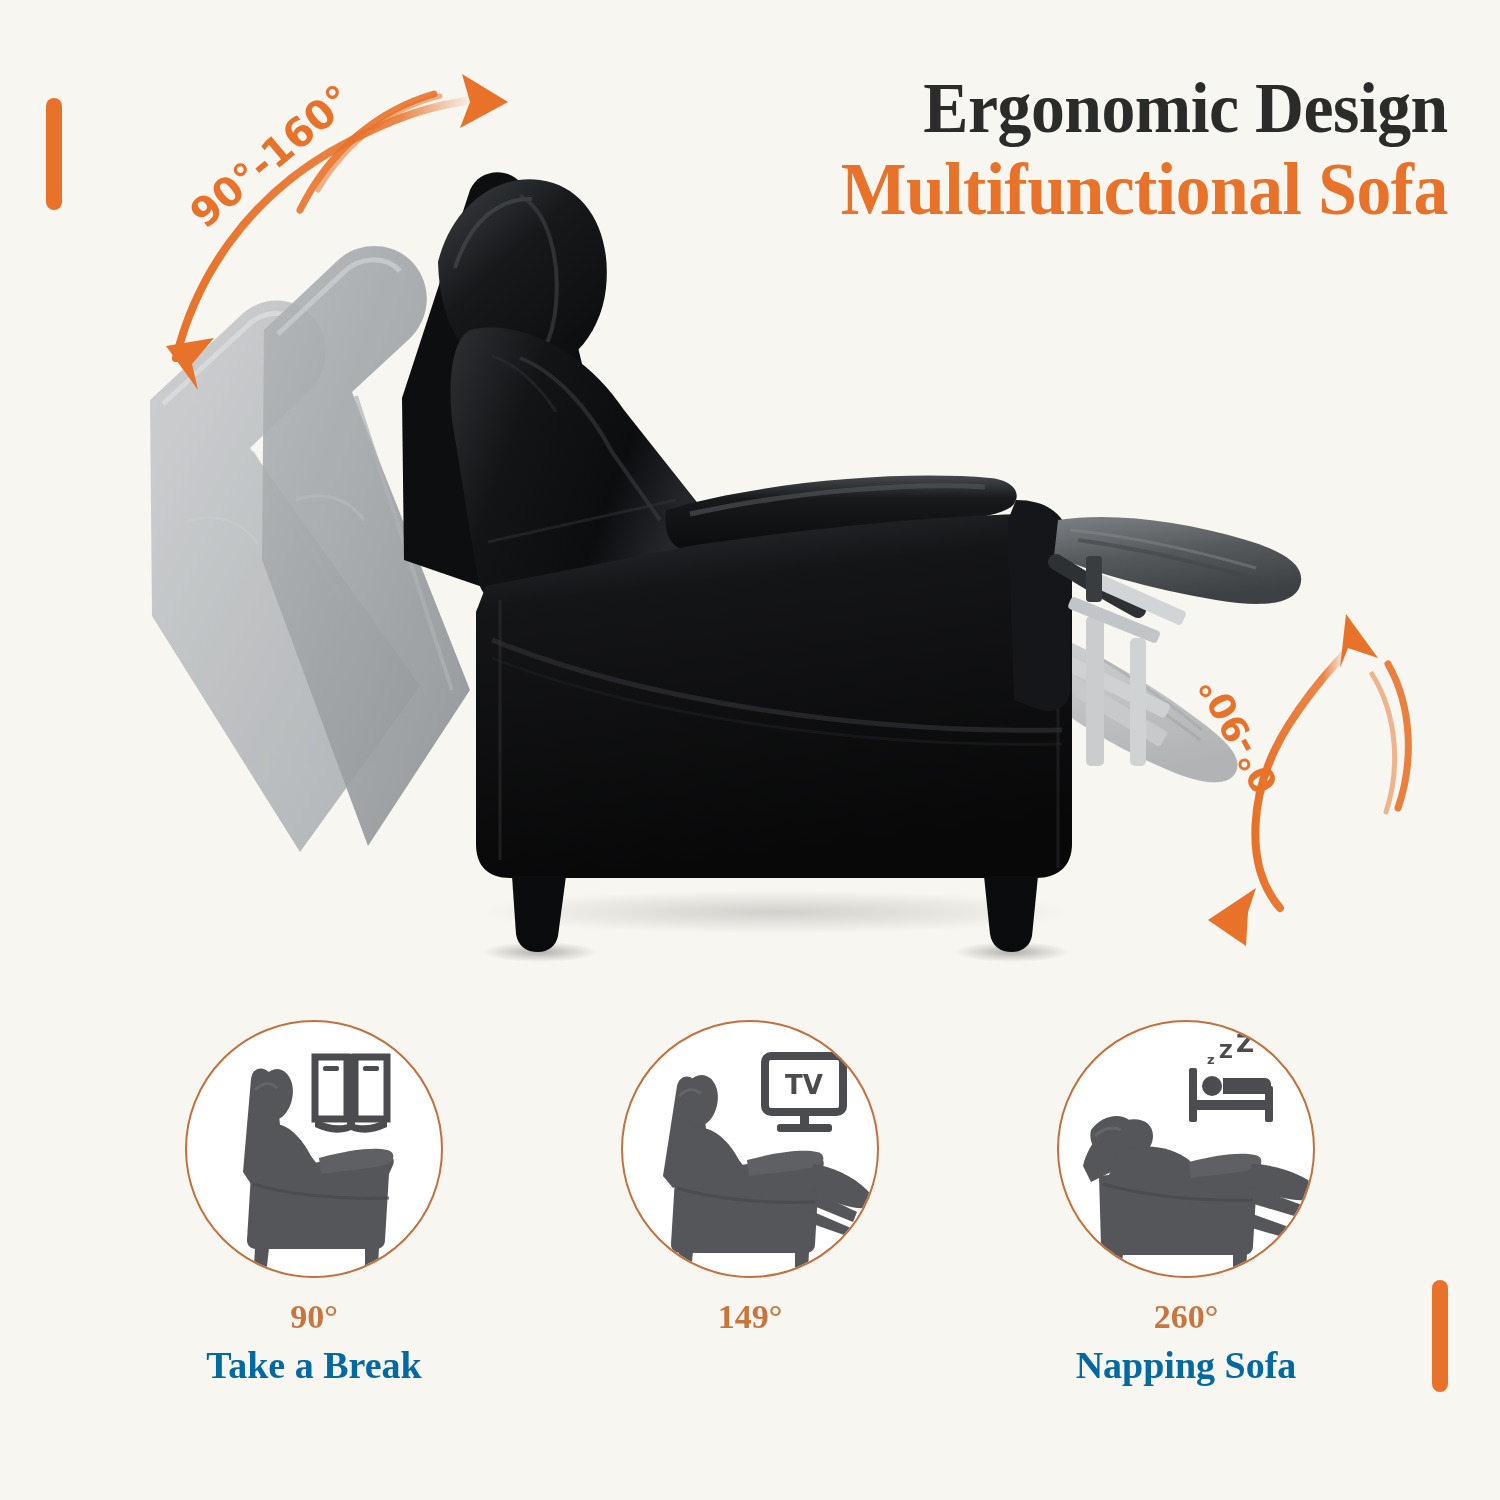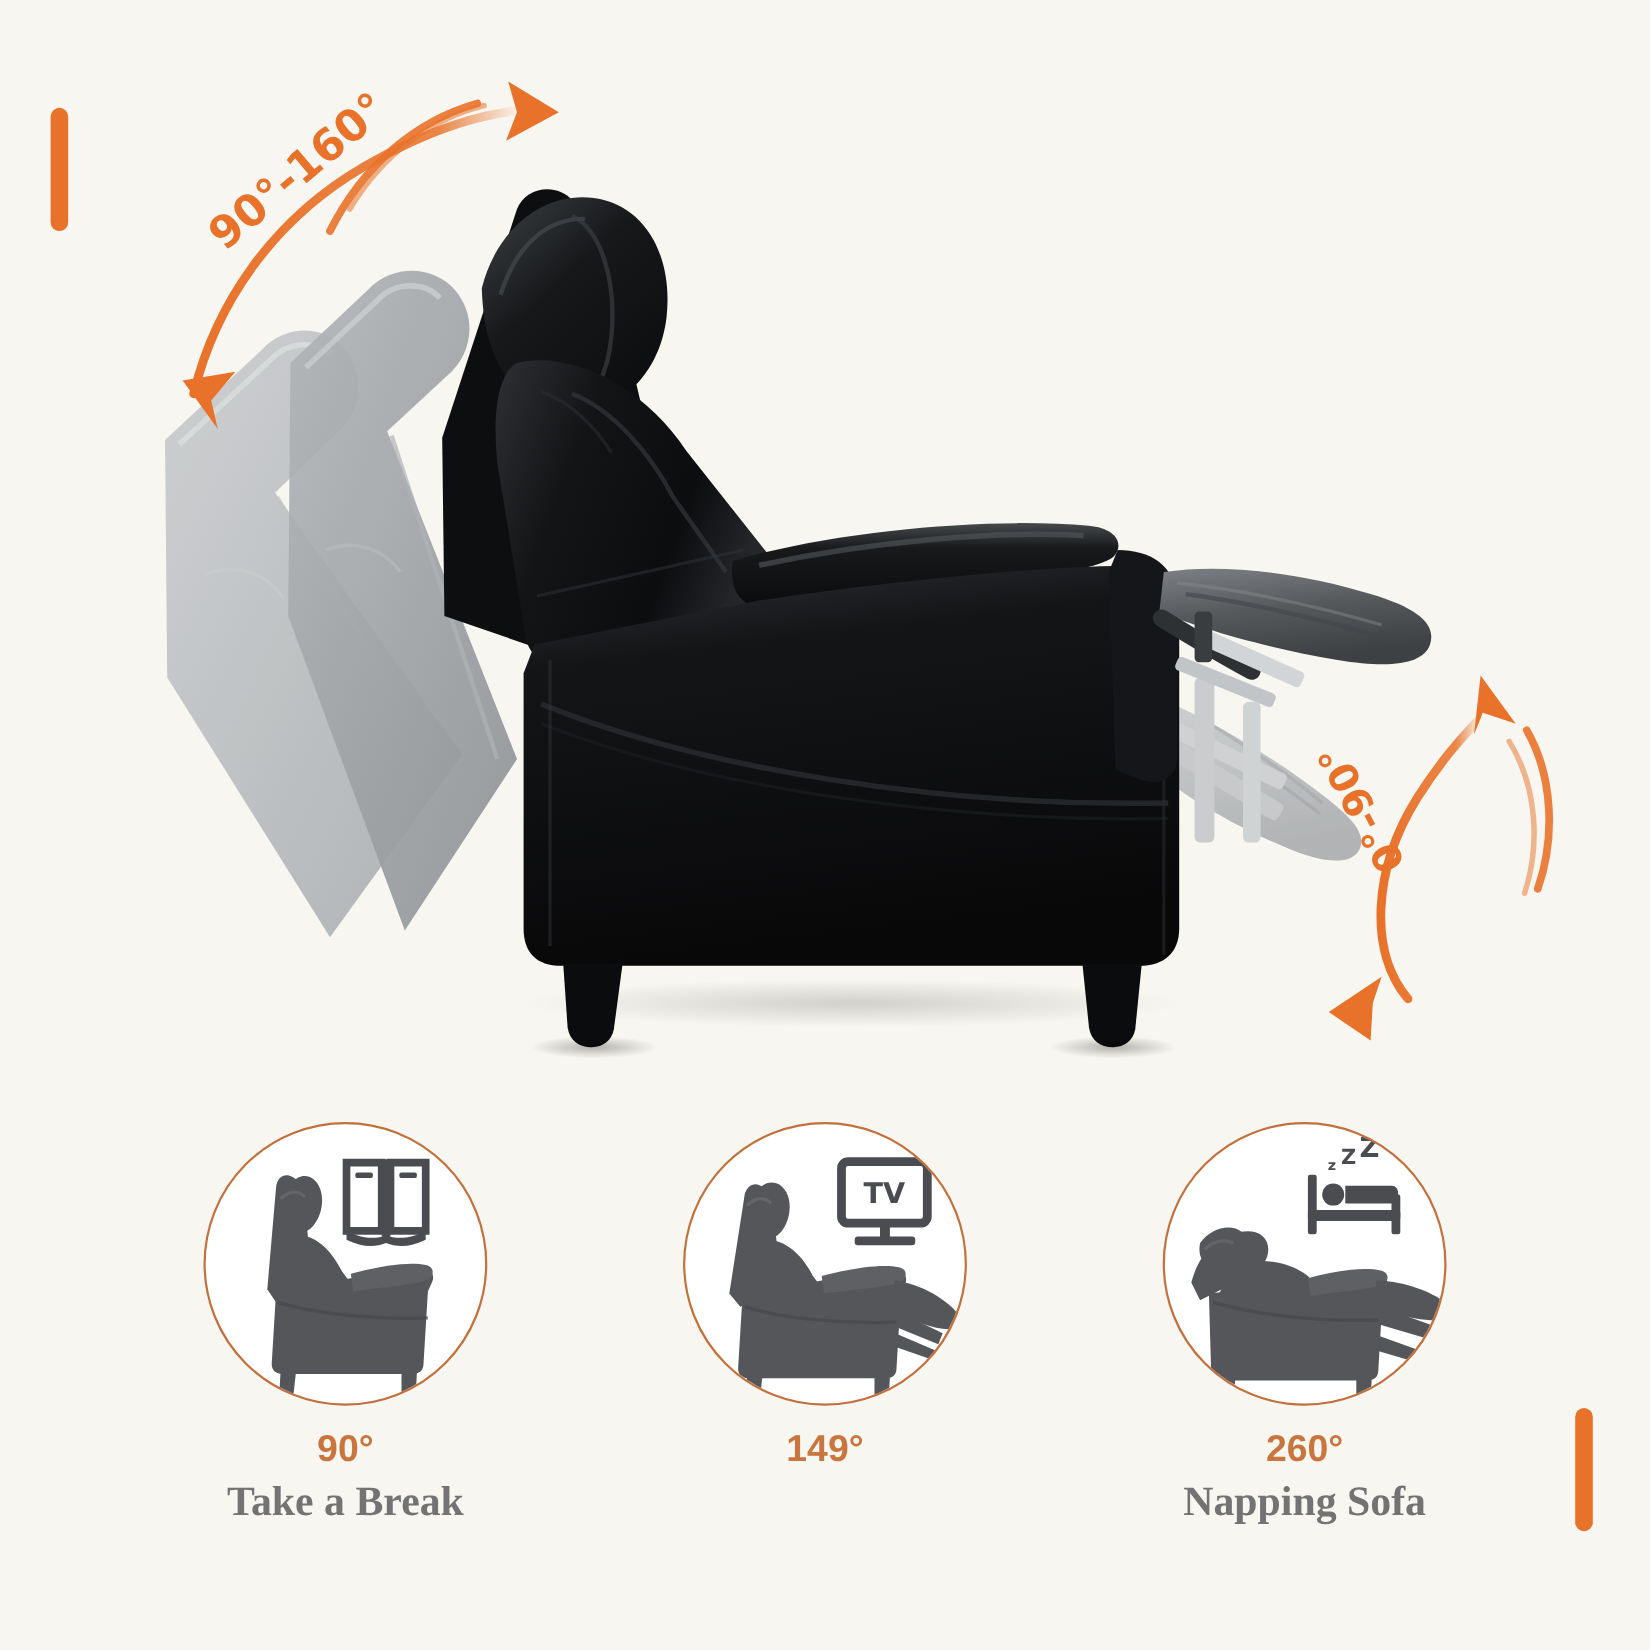--- a/index.html
+++ b/index.html
@@ -47,35 +47,39 @@
   }
   .feature{width:310px;display:flex;flex-direction:column;align-items:center;}
   .feature-circle{
     width:254px;height:254px;border-radius:50%;
     background:#FFFFFF;border:2px solid #C2703C;
     display:flex;align-items:center;justify-content:center;
     position:relative;overflow:hidden;
   }
   .feature-angle{
     margin-top:22px;font-size:34px;font-weight:700;color:#C9763E;
-    font-family:Liberation Sans, sans-serif;line-height:1;
+    font-family:Liberation Serif, serif;line-height:1;
   }
   .feature-caption{
-    margin-top:12px;font-size:38px;font-weight:700;color:#737373;
+    margin-top:12px;font-size:38px;font-weight:700;color:#0369a1;
     font-family:"Liberation Serif",serif;line-height:1;white-space:nowrap;
   }
 </style>
 </head>
 <body>
 
 <div id="stage">
 
   <div class="accent-bar" id="bar-tl"></div>
   <div class="accent-bar" id="bar-br"></div>
 
+  <div id="headline">
+    <span id="title-main">Ergonomic Design</span>
+    <span id="title-sub">Multifunctional Sofa</span>
+  </div>
 
   <svg width="1500" height="1010" viewBox="0 0 1500 1010" style="position:absolute;left:0;top:0;">
     <defs>
       <linearGradient id="blkBack" x1="0" y1="0" x2="1" y2="0.4">
         <stop offset="0" stop-color="#2E3033"></stop>
           <stop offset=".35" stop-color="#131416"></stop>
         <stop offset=".75" stop-color="#0C0D0F"></stop>
           <stop offset="1" stop-color="#24262A"></stop>
       </linearGradient>
       <linearGradient id="blkSeat" x1="0" y1="0" x2="0.2" y2="1">

